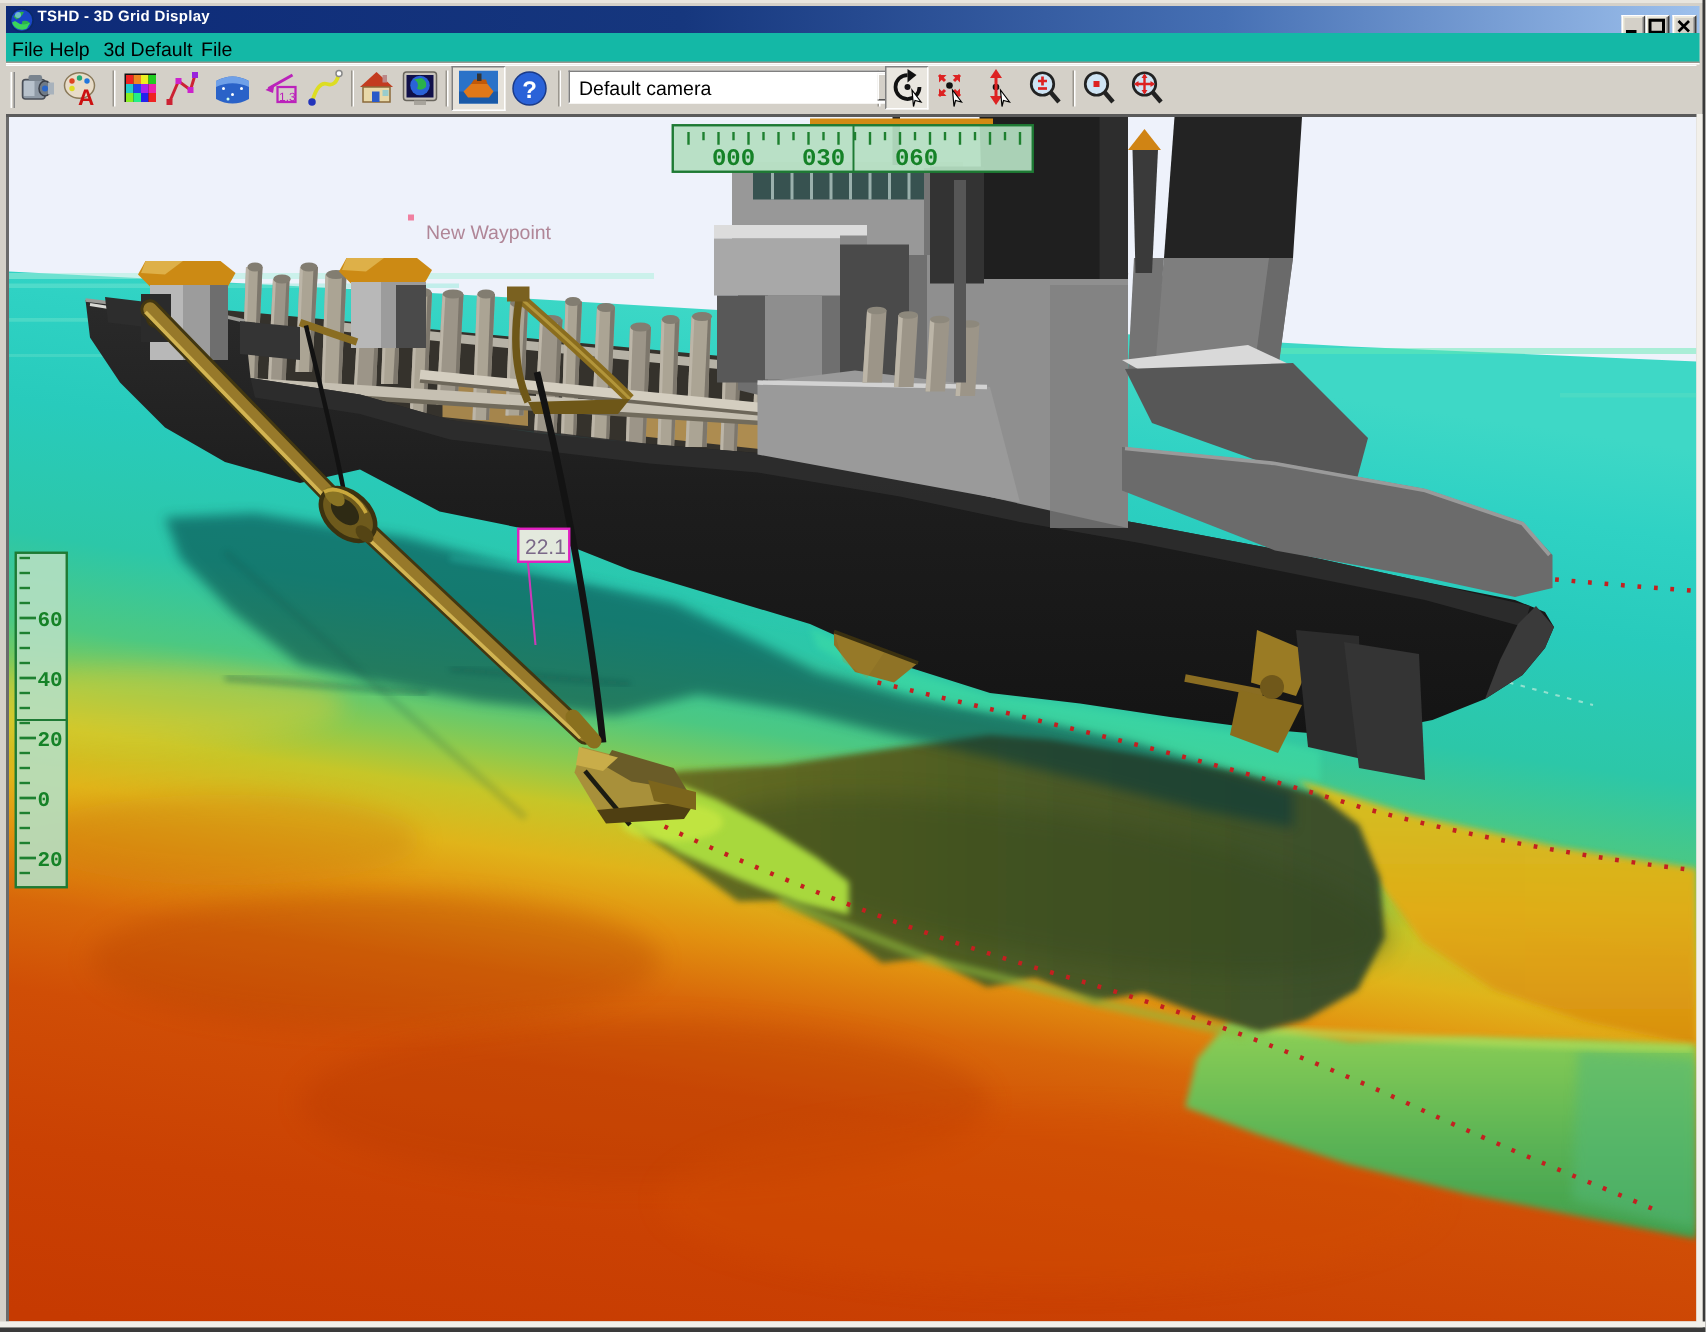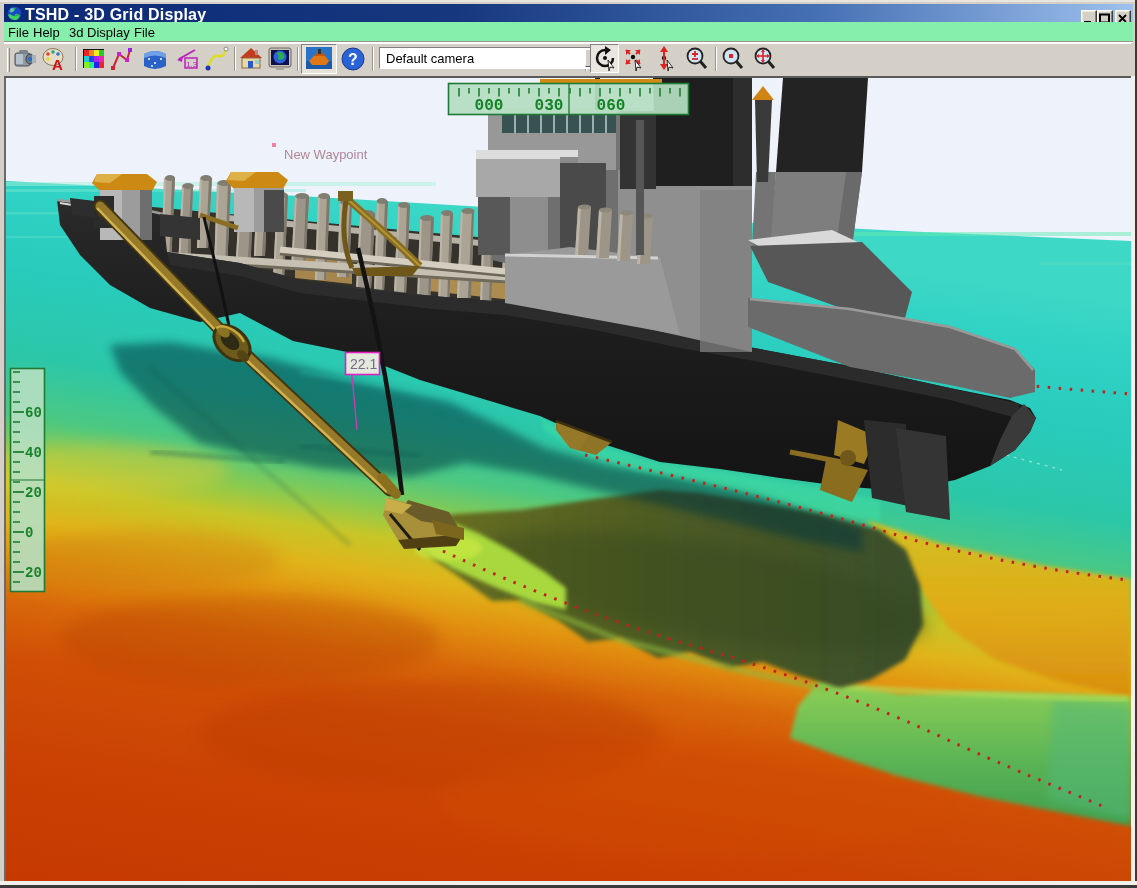--- a/index.html
+++ b/index.html
@@ -1,18 +1,18 @@
 <!DOCTYPE html>
 <html><head><meta charset="utf-8"><style>
 html,body{margin:0;padding:0;background:#d4d0c8;width:1137px;height:888px;overflow:hidden}
 *{box-sizing:border-box}
 body{font-family:"Liberation Sans",sans-serif;position:relative}
 #title{position:absolute;left:4px;top:4px;right:4px;height:18px;background:linear-gradient(90deg,#0d2a78 0%,#16377e 40%,#4670b4 72%,#9dc0ec 100%)}
-#title .txt{position:absolute;left:21px;top:2px;color:#fff;font-size:16px;font-weight:bold;letter-spacing:0.2px}
-#menu{position:absolute;left:4px;top:22px;right:4px;height:20px;background:#86efac;font-size:13px;color:#000}
+#title .txt{position:absolute;left:21px;top:2px;color:#fff;font-size:10px;font-weight:bold;letter-spacing:0.2px}
+#menu{position:absolute;left:4px;top:22px;right:4px;height:20px;background:#14b8a6;font-size:13px;color:#000}
 #menu span{position:absolute;top:3px}
 #tb{position:absolute;left:4px;top:43px;right:6px;height:32px;background:#d4d0c8;border-top:1px solid #fff}
 #vp{position:absolute;left:6px;top:78px;width:1125px;height:803px}
 .capbtn{position:absolute;top:6px;width:16px;height:14px;background:#d4d0c8;border:1px solid;border-color:#fff #404040 #404040 #fff;box-shadow:inset -1px -1px 0 #808080,inset 1px 1px 0 #ece9d8}
 </style></head>
 <body>
 <div style="position:absolute;left:0;top:0;width:1137px;height:2px;background:#e8e5de"></div>
 <div id="title">
  <svg style="position:absolute;left:2px;top:1px" width="17" height="17" viewBox="0 0 17 17">
   <circle cx="8.5" cy="8.5" r="7.5" fill="#1a46c8" stroke="#0a2a66"></circle>
@@ -28,21 +28,21 @@
  <div class="capbtn" style="right:20px"><svg width="14" height="12">
         <rect x="2" y="1.5" width="9" height="8" fill="none" stroke="#000" stroke-width="2"></rect>
       </svg></div>
  <div class="capbtn" style="right:2px"><svg width="14" height="12">
         <path d="M3,2 L10,9 M10,2 L3,9" stroke="#000" stroke-width="1.8"></path>
       </svg></div>
 </div>
 <div id="menu">
  <span style="left:4px">File</span>
     <span style="left:29px">Help</span>
-    <span style="left:65px">3d Display</span>
+    <span style="left:65px">3d Default</span>
     <span style="left:130px">File</span>
  <div style="position:absolute;left:0;bottom:0;width:100%;height:1px;background:#9a968e"></div>
  <div style="position:absolute;left:0;bottom:-1px;width:100%;height:1px;background:#fff"></div>
 </div>
 <div id="tb">
  <div style="position:absolute;left:3px;top:4px;width:3px;height:24px;border-left:1px solid #fff;border-right:1px solid #888"></div>
 </div>
 <svg style="position:absolute;left:13px;top:46px" width="26" height="26" viewBox="0 0 26 26">
     <rect x="2" y="7" width="15" height="13" rx="2" fill="#8f9aa6" stroke="#4a4f58"></rect>
     <rect x="3" y="8" width="7" height="10" fill="#b8c2cc"></rect>

